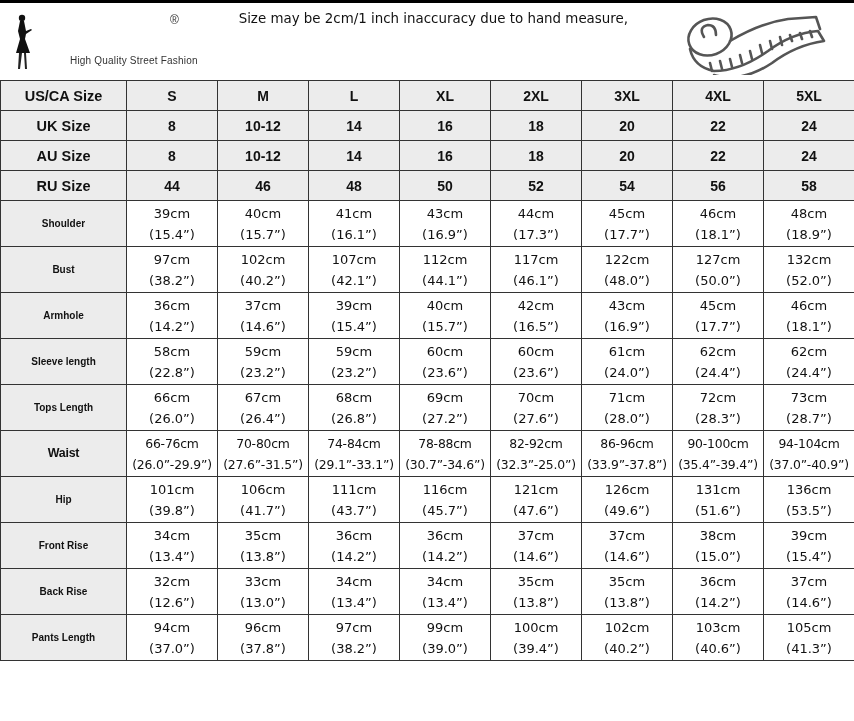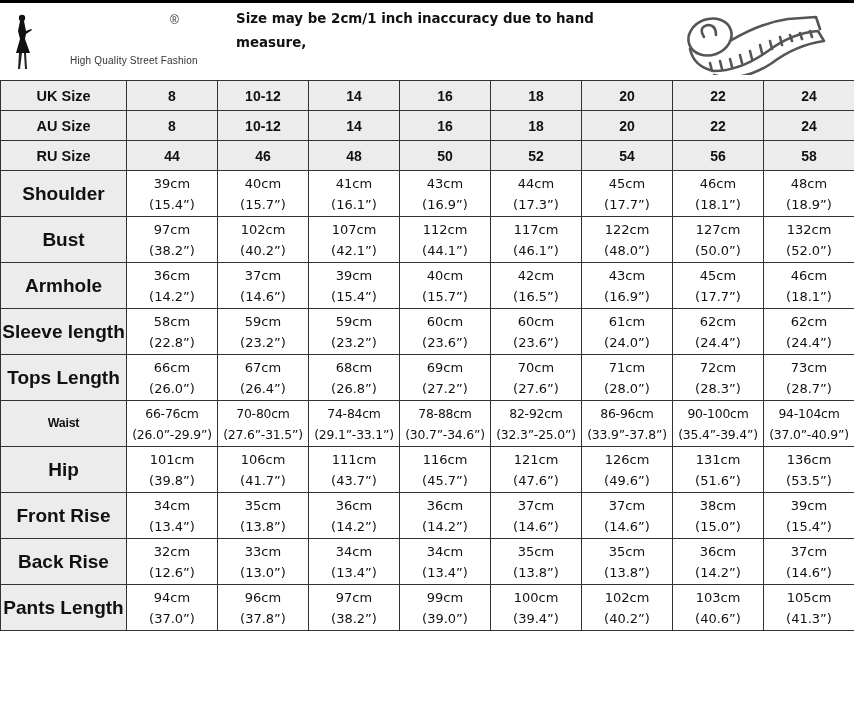--- a/index.html
+++ b/index.html
@@ -6,29 +6,29 @@
   body { width: 854px; height: 721px; overflow: hidden; position: relative; font-family: "Liberation Sans", sans-serif; color: #111; }
   .page { position: absolute; left: 0; top: 0; width: 854px; height: 721px; }
   .topbar { position: absolute; left: 0; top: 0; width: 854px; height: 3px; background: #000; }
   .header { position: absolute; left: 0; top: 3px; width: 854px; height: 77px; background: #fff; }
   .logo { position: absolute; left: 8px; top: 6px; width: 180px; height: 62px; }
   .logo-word { position: absolute; left: 28px; top: 6px; font-family: "Liberation Serif", serif; font-size: 38px; letter-spacing: 0px; font-weight: bold; color: #222; line-height: 40px;
     background: linear-gradient(90deg,#111 0%,#666 20%,#111 40%,#777 60%,#111 80%,#555 100%); -webkit-background-clip: text; background-clip: text; -webkit-text-fill-color: transparent; }
   .logo-reg { position: absolute; left: 162px; top: 4px; font-size: 12px; color: #333; }
   .logo-tag { position: absolute; left: 26px; top: 46px; font-size: 10px; color: #333; white-space: nowrap; letter-spacing: 0.2px; padding-left: 36px; }
   .logo-figure { position: absolute; left: 0; top: 4px; width: 30px; height: 58px; }
-  .notice { position: absolute; left: 236px; top: 4px; width: 420px; text-align: left; font-family: "DejaVu Sans", sans-serif; font-size: 13.4px; line-height: 24px; color: #111; font-weight: bold; }
+  .notice { position: absolute; left: 208px; top: 4px; width: 420px; text-align: right; font-family: "DejaVu Sans", sans-serif; font-size: 13.4px; line-height: 24px; color: #111; }
   .tape { position: absolute; left: 680px; top: 6px; width: 150px; height: 66px; }
 
   table.chart { position: absolute; left: 0; top: 80px; border-collapse: collapse; table-layout: fixed; width: 854px; }
   table.chart td { border: 1.5px solid #333; text-align: center; vertical-align: middle; padding: 0; overflow: hidden; }
   .size-row td { background: #ececec; font-weight: bold; font-size: 14px; font-family: "Liberation Sans", sans-serif; height: 29px; }
   .size-row.first td { height: 44px; }
   .meas-row td { background: #ffffff; font-family: "DejaVu Sans", sans-serif; font-size: 13px; line-height: 21px; height: 45px; color: #111; }
-  .meas-row td.label { background: #ececec; font-family: "Liberation Sans", sans-serif; font-weight: bold; font-size: 19px; }
+  .meas-row td.label { background: #ececec; font-family: "Liberation Sans", sans-serif; font-weight: bold; font-size: 10px; }
   .size-row td.label { font-size: 14.5px; line-height: 18px; }
   .meas-row.waist td { font-size: 12.4px; letter-spacing: -0.2px; }
   .cell-line { display: block; }
 </style>
 </head>
 <body>
 
 <div class="page">
   <div class="topbar"></div>
 
@@ -63,20 +63,31 @@
         <col style="width:91px">
         <col style="width:91px">
         <col style="width:91px">
         <col style="width:91px">
         <col style="width:91px">
         <col style="width:91px">
         <col style="width:91px">
     </colgroup>
     <tbody id="chart-body">
         <tr class="size-row">
+          <td class="label">US/CA Size</td>
+          <td>S</td>
+          <td>M</td>
+          <td>L</td>
+          <td>XL</td>
+          <td>2XL</td>
+          <td>3XL</td>
+          <td>4XL</td>
+          <td>5XL</td>
+        </tr>
+        <tr class="size-row">
           <td class="label">UK Size</td>
           <td>8</td>
           <td>10-12</td>
           <td>14</td>
           <td>16</td>
           <td>18</td>
           <td>20</td>
           <td>22</td>
           <td>24</td>
         </tr>

